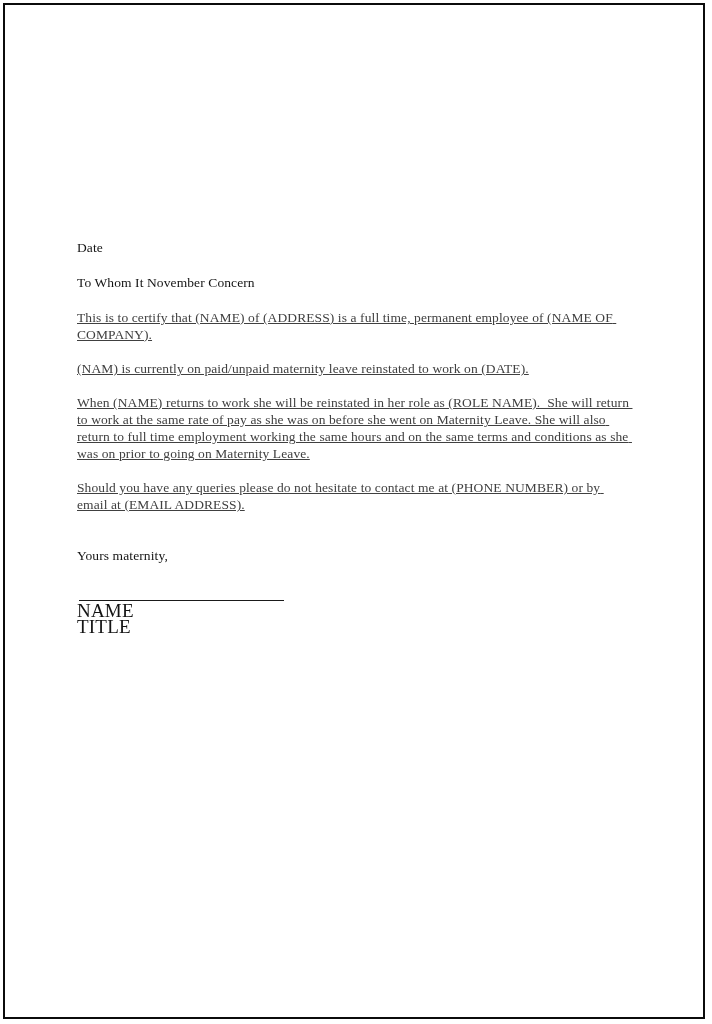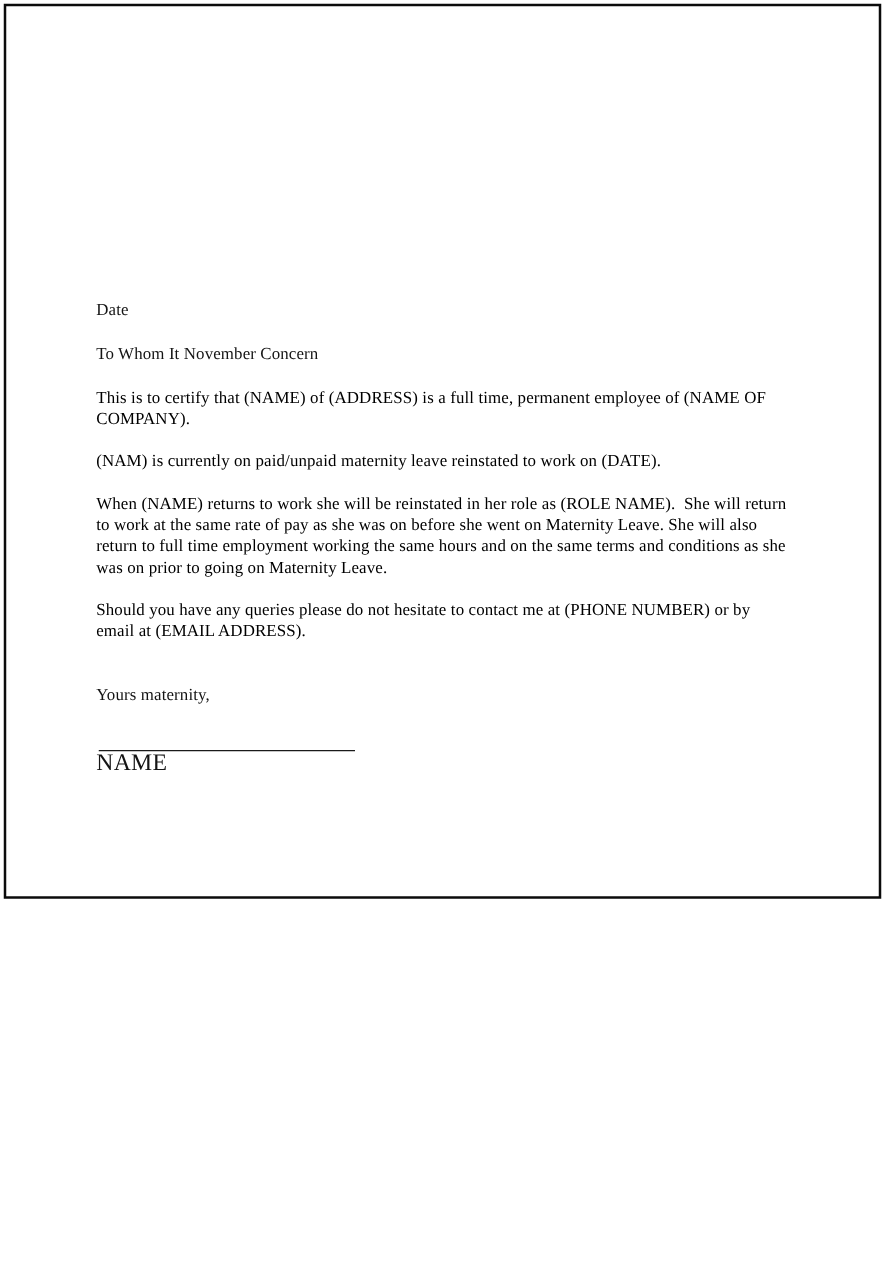--- a/index.html
+++ b/index.html
@@ -13,21 +13,21 @@
     height: 1024px;
     overflow: hidden;
     font-family: "Liberation Serif", "DejaVu Serif", serif;
   }
 
   .page-frame {
     position: absolute;
     left: 3px;
     top: 3px;
     width: 702px;
-    height: 716px;
+    height: 1016px;
     box-sizing: border-box;
     border: 2px solid #0b0b0b;
     background: #ffffff;
   }
 
   .letter-body {
     position: absolute;
     left: 72px;
     top: 234px;
     width: 552px;
@@ -36,24 +36,25 @@
   .line {
     font-size: 13.5px;
     line-height: 17px;
     color: #141414;
     letter-spacing: 0.1px;
   }
 
   .para {
     font-size: 13.5px;
     line-height: 17px;
-    color: #000000;
+    color: #404040;
     letter-spacing: 0.1px;
     margin: 0;
     white-space: pre-wrap;
+    text-decoration: underline;
   }
 
   .gap-sm { height: 17px; }
   .gap-md { height: 18px; }
   .gap-lg { height: 34px; }
   .gap-xl { height: 36px; }
 
   .sign-rule {
     width: 205px;
     height: 0;
@@ -100,16 +101,17 @@
 
     <div class="gap-lg"></div>
 
     <div class="line">Yours maternity,</div>
 
     <div class="gap-xl"></div>
 
     <div class="sign-rule"></div>
 
     <div class="sign-name">NAME</div>
+    <div class="sign-title">TITLE</div>
 
   </div>
 
 </div>
 
 </body></html>

